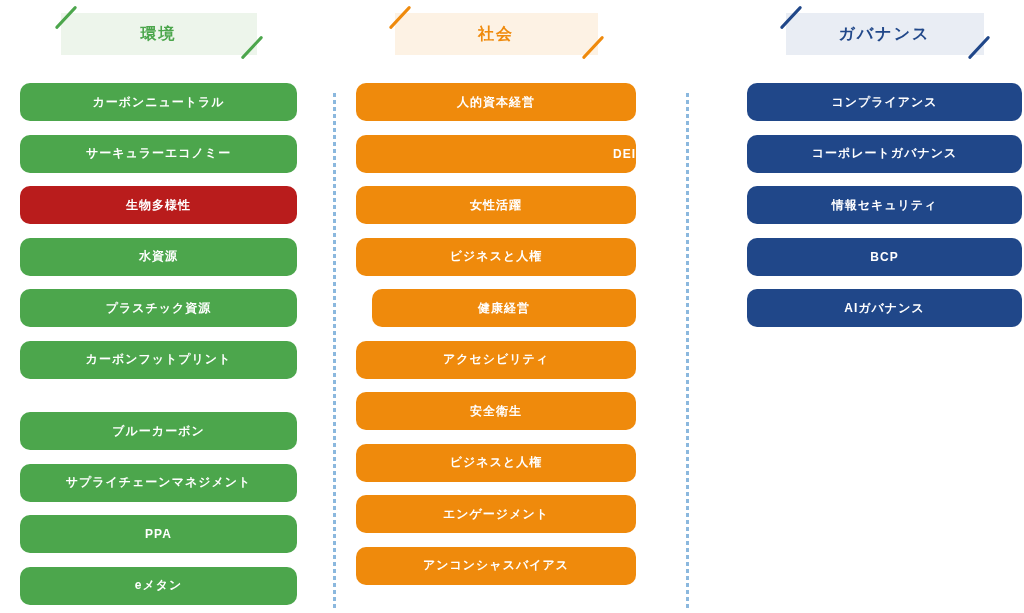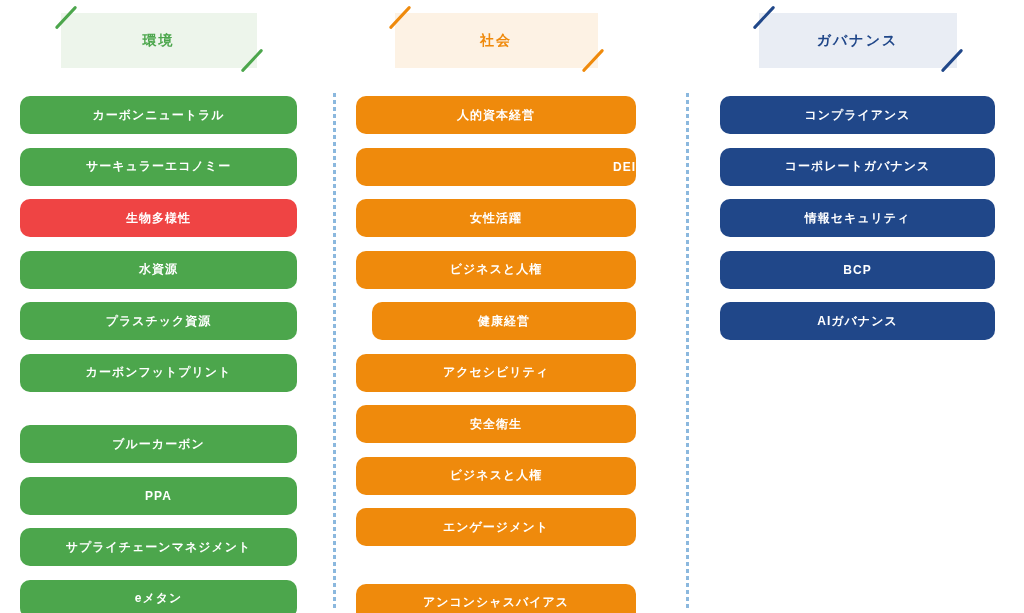--- a/index.html
+++ b/index.html
@@ -7,27 +7,27 @@
   .canvas {
     position: relative;
     width: 1024px;
     height: 613px;
     background: #ffffff;
     overflow: hidden;
   }
   .column { position: absolute; top: 0; }
   .col-header {
     position: relative;
-    height: 55px;
+    height: 42px;
     margin: 13px auto 0;
     display: flex;
     align-items: center;
     justify-content: center;
     font-weight: bold;
-    font-size: 14px;
+    font-size: 16px;
     letter-spacing: 2px;
   }
   .slash {
     position: absolute;
     width: 30px;
     height: 3px;
     border-radius: 2px;
     transform: rotate(-47deg);
   }
   .slash-tl { left: -10px; top: 3px; }
@@ -72,46 +72,46 @@
     </div>
     <div class="pills">
   <div class="pill" style="background: rgb(76, 166, 76);">
     <span class="pill-label">カーボンニュートラル</span>
   </div>
 
   <div class="pill" style="background: rgb(76, 166, 76);">
     <span class="pill-label">サーキュラーエコノミー</span>
   </div>
 
-  <div class="pill" style="background: #ef4444;">
+  <div class="pill" style="background: #b91c1c;">
     <span class="pill-label">生物多様性</span>
   </div>
 
   <div class="pill" style="background: rgb(76, 166, 76);">
     <span class="pill-label">水資源</span>
   </div>
 
   <div class="pill" style="background: rgb(76, 166, 76);">
     <span class="pill-label">プラスチック資源</span>
   </div>
 
   <div class="pill" style="background: rgb(76, 166, 76);">
     <span class="pill-label">カーボンフットプリント</span>
   </div>
 
   <div class="pill" style="background: rgb(76, 166, 76); margin-top: 20px;">
     <span class="pill-label">ブルーカーボン</span>
   </div>
 
   <div class="pill" style="background: rgb(76, 166, 76);">
-    <span class="pill-label">PPA</span>
+    <span class="pill-label">サプライチェーンマネジメント</span>
   </div>
 
   <div class="pill" style="background: rgb(76, 166, 76);">
-    <span class="pill-label">サプライチェーンマネジメント</span>
+    <span class="pill-label">PPA</span>
   </div>
 
   <div class="pill" style="background: rgb(76, 166, 76);">
     <span class="pill-label">eメタン</span>
   </div>
 </div>
   </section>
 
   <section class="column" style="left: 356px; width: 280px;">
     <div class="col-header" style="width: 203px; background: rgb(253, 242, 228); color: rgb(239, 138, 12);">
@@ -149,27 +149,27 @@
   </div>
 
   <div class="pill" style="background: rgb(239, 138, 12);">
     <span class="pill-label">ビジネスと人権</span>
   </div>
 
   <div class="pill" style="background: rgb(239, 138, 12);">
     <span class="pill-label">エンゲージメント</span>
   </div>
 
-  <div class="pill" style="background: rgb(239, 138, 12); margin-top: 24px;">
+  <div class="pill" style="background: rgb(239, 138, 12);">
     <span class="pill-label">アンコンシャスバイアス</span>
   </div>
 </div>
   </section>
 
-  <section class="column" style="left: 720px; width: 275px;">
+  <section class="column" style="left: 747px; width: 275px;">
     <div class="col-header" style="width: 198px; background: rgb(233, 237, 244); color: rgb(32, 71, 137);">
       <span class="slash slash-tl" style="background: rgb(32, 71, 137);"></span>
       <span class="col-header-label">ガバナンス</span>
       <span class="slash slash-br" style="background: rgb(32, 71, 137);"></span>
     </div>
     <div class="pills">
   <div class="pill" style="background: rgb(32, 71, 137);">
     <span class="pill-label">コンプライアンス</span>
   </div>
 

